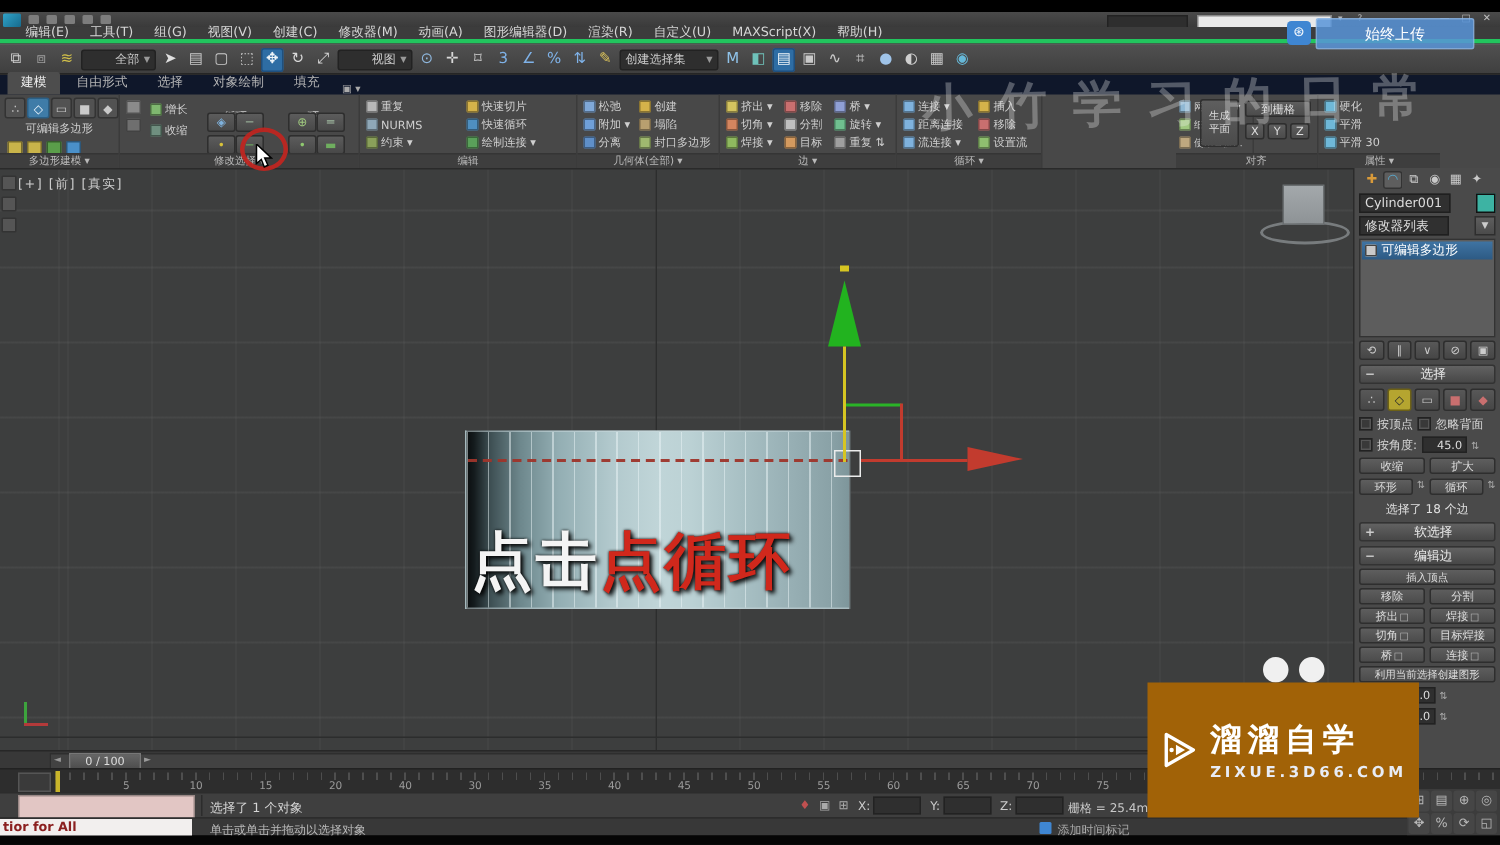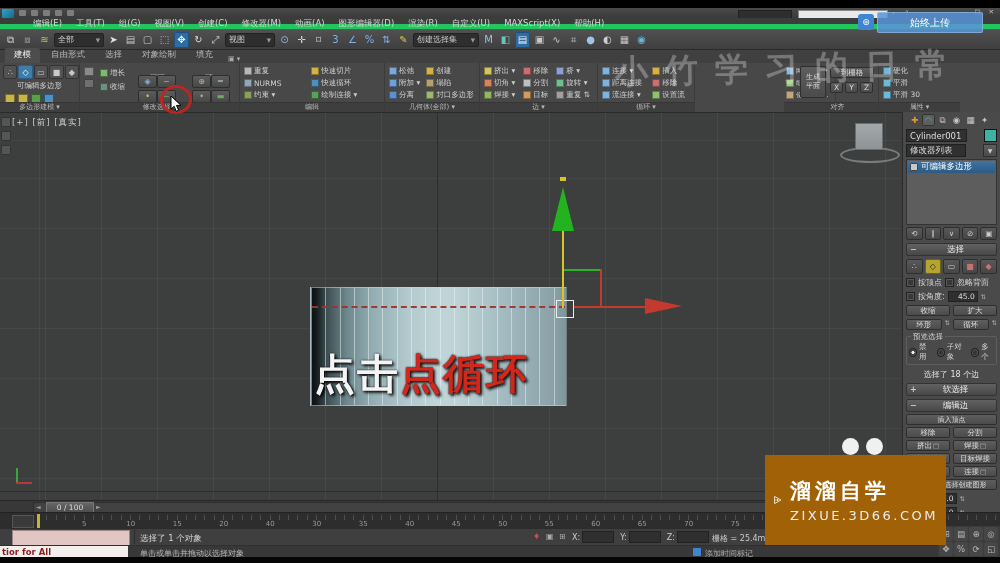--- a/index.html
+++ b/index.html
@@ -10,33 +10,33 @@
   
   #blacktop{left:0;top:0;width:1000px;height:8px;background:#050505;}
   .wtitle{left:752px;top:0px;font-size:7px;color:#5f5f5f;white-space:nowrap;}
   #titlebar{left:0;top:8px;width:1000px;height:10px;background:linear-gradient(#4a4a4a,#3a3a3a);display:flex;align-items:center;}
   .appicon{width:12px;height:9px;background:linear-gradient(135deg,#2fa3c9,#176a8c);margin-left:2px;border-radius:1px;}
   .qmini{width:7px;height:6px;background:#7d7d7d;border-radius:1px;margin-left:5px;}
   .wsdrop{position:absolute;left:738px;top:1.5px;width:52px;height:7px;background:#2e2e2e;border:1px solid #222;}
   .searchbox{position:absolute;left:798px;top:1.5px;width:88px;height:7px;background:#e9e9e9;border:1px solid #888;}
   .tico{position:absolute;top:1px;font-size:6px;color:#b5b5b5;}
   .winctl{position:absolute;right:6px;top:0;display:flex;gap:8px;font-size:6.5px;color:#c0c0c0;}
-  #menubar{left:0;top:18px;width:1000px;height:11px;background:#3c3c3c;display:flex;gap:14px;padding-left:33px;box-sizing:border-box;border-bottom:5px solid #22c55e;}
+  #menubar{left:0;top:18px;width:1000px;height:11px;background:#3c3c3c;display:flex;align-items:center;gap:14px;padding-left:17px;box-sizing:border-box;border-bottom:3px solid #22c55e;}
   .mi{font-size:8.5px;color:#d6d6d6;white-space:nowrap;}
   
   #toolbar{left:0;top:29px;width:1000px;height:21px;background:linear-gradient(#505050,#3f3f3f);border-top:1px solid #5a5a5a;border-bottom:1px solid #2a2a2a;display:flex;align-items:center;gap:2px;padding-left:3px;box-sizing:border-box;}
   .tbi{height:16px;min-width:15px;display:inline-flex;align-items:center;justify-content:center;border-radius:2px;font-size:10px;color:var(--ic,#c9c9c9);flex:none;}
   .tbi.active{background:#2e6da4;box-shadow:inset 0 0 0 1px #1f4f7d;color:#eef4f8;}
   .tbi.drop,.tbi.field{background:#2e2e2e;border:1px solid #222;height:12px;font-size:8px;color:#ccc;padding:0 3px;justify-content:space-between;gap:3px;}
-  .tbi.drop{width:42px;}.tbi.field{width:58px;}
+  .tbi.drop{width:42px;justify-content:flex-end;}.tbi.field{width:58px;}
   .tbg:empty,.tbl:empty,.tcar:empty{display:none;}
   .tcar{font-size:5.5px;color:#999;}
   .tbl{font-size:8px;color:#ccc;}
   
-  #ribbon{left:0;top:50px;width:1000px;height:62px;background:#404040;}
+  #ribbon{left:0;top:50px;width:1000px;height:62px;background:#0f172a;}
   #rtabs{position:absolute;left:0;top:0;width:1000px;height:13px;display:flex;align-items:flex-end;gap:2px;padding-left:5px;box-sizing:border-box;}
   .rtab{font-size:8.5px;color:#b5b5b5;padding:1px 9px 2px;white-space:nowrap;}
   .rtab.active{background:#4d4d4d;color:#eee;border-radius:2px 2px 0 0;}
   .rovf{font-size:7px;color:#aaa;margin-left:4px;}
   #rbody{position:absolute;left:0;top:13px;width:1000px;height:49px;background:#484848;}
   .pnl{position:absolute;top:0;height:49px;box-sizing:border-box;border-right:1px solid #3b3b3b;}
   .pnl-label{position:absolute;left:0;right:0;bottom:0;height:9px;background:#3e3e3e;border-top:1px solid #353535;font-size:7px;color:#b9b9b9;text-align:center;line-height:9px;white-space:nowrap;overflow:hidden;}
   .pnl-grid{display:grid;grid-auto-flow:column;grid-template-rows:repeat(3,12px);align-content:start;padding:2px 4px;column-gap:7px;row-gap:0;}
   .ri{display:flex;align-items:center;gap:2px;font-size:7.5px;color:#cfcfcf;white-space:nowrap;}
   .ri i{width:8px;height:8px;border-radius:1px;background:var(--ic,#8fa6b8);box-shadow:inset 0 0 0 1px rgba(0,0,0,.35);flex:none;}
@@ -144,21 +144,21 @@
   .timetagic{position:absolute;left:693px;top:2px;width:8px;height:8px;background:#3f86d2;border-radius:1px;}
   #navcluster{left:938px;top:526px;width:62px;height:31px;background:#3c3c3c;display:grid;grid-template-columns:repeat(4,14px);grid-auto-rows:14px;gap:1px;padding:1px;box-sizing:border-box;}
   .navi{display:flex;align-items:center;justify-content:center;font-size:8.5px;color:#b9b9b9;background:#464646;border-radius:2px;}
   #blackbottom{left:0;top:557px;width:1000px;height:6px;background:#050505;}
   
   #upload{left:877px;top:12px;width:104px;height:19px;background:rgba(88,148,216,.85);border:1px solid rgba(255,255,255,.25);border-radius:2px;display:flex;align-items:center;justify-content:center;font-size:10px;color:#fff;z-index:70;}
   #uploadic{left:858px;top:14px;width:16px;height:16px;background:#3f86d2;border-radius:3px;display:flex;align-items:center;justify-content:center;font-size:9px;color:#fff;z-index:70;}
   .wmdot{width:17px;height:17px;border-radius:50%;background:rgba(255,255,255,.92);z-index:49;}
   #brandbox{left:765px;top:455px;width:181px;height:90px;background:#a16207;z-index:50;display:flex;align-items:center;padding:0 8px;box-sizing:border-box;gap:8px;}
   .brandtxt .bt1{font-size:21px;font-weight:bold;color:#fff;letter-spacing:4px;white-space:nowrap;}
-  .brandtxt .bt2{font-size:13px;color:#e8ecf5;letter-spacing:2.5px;margin-top:3px;white-space:nowrap;}
+  .brandtxt .bt2{font-size:10px;color:#e8ecf5;letter-spacing:2.5px;margin-top:3px;white-space:nowrap;font-weight:bold;}
   #cursor{z-index:60;left:170px;top:96px;}
 </style>
 </head>
 <body>
 
 <div id="app">
 
 
   <div class="abs" id="titlebar">
     <span class="appicon"></span>
@@ -665,38 +665,20 @@
     </div>
     <div class="btnpair">
       <span class="ebtn">收缩</span>
       <span class="ebtn">扩大</span>
     </div>
     <div class="btnpair">
       <span class="ebtn">环形</span>
         <span class="spn">⇅</span>
       <span class="ebtn">循环</span>
         <span class="spn">⇅</span>
-    </div>
-    <div class="grp">
-      <span class="grp-t">预览选择</span>
-      <div class="radios">
-
-      <span class="radio on">
-            <i class="rd"></i>
-            <s>禁用</s>
-          </span>
-          <span class="radio">
-            <i class="rd"></i>
-            <s>子对象</s>
-          </span>
-          <span class="radio">
-            <i class="rd"></i>
-            <s>多个</s>
-          </span>
-        </div>
     </div>
     <div class="selstat">选择了 18 个边</div>
 
     
     <div class="roh">
         <span class="pmz">+</span>
         <span class="rt">软选择</span>
       </div>
 
     

